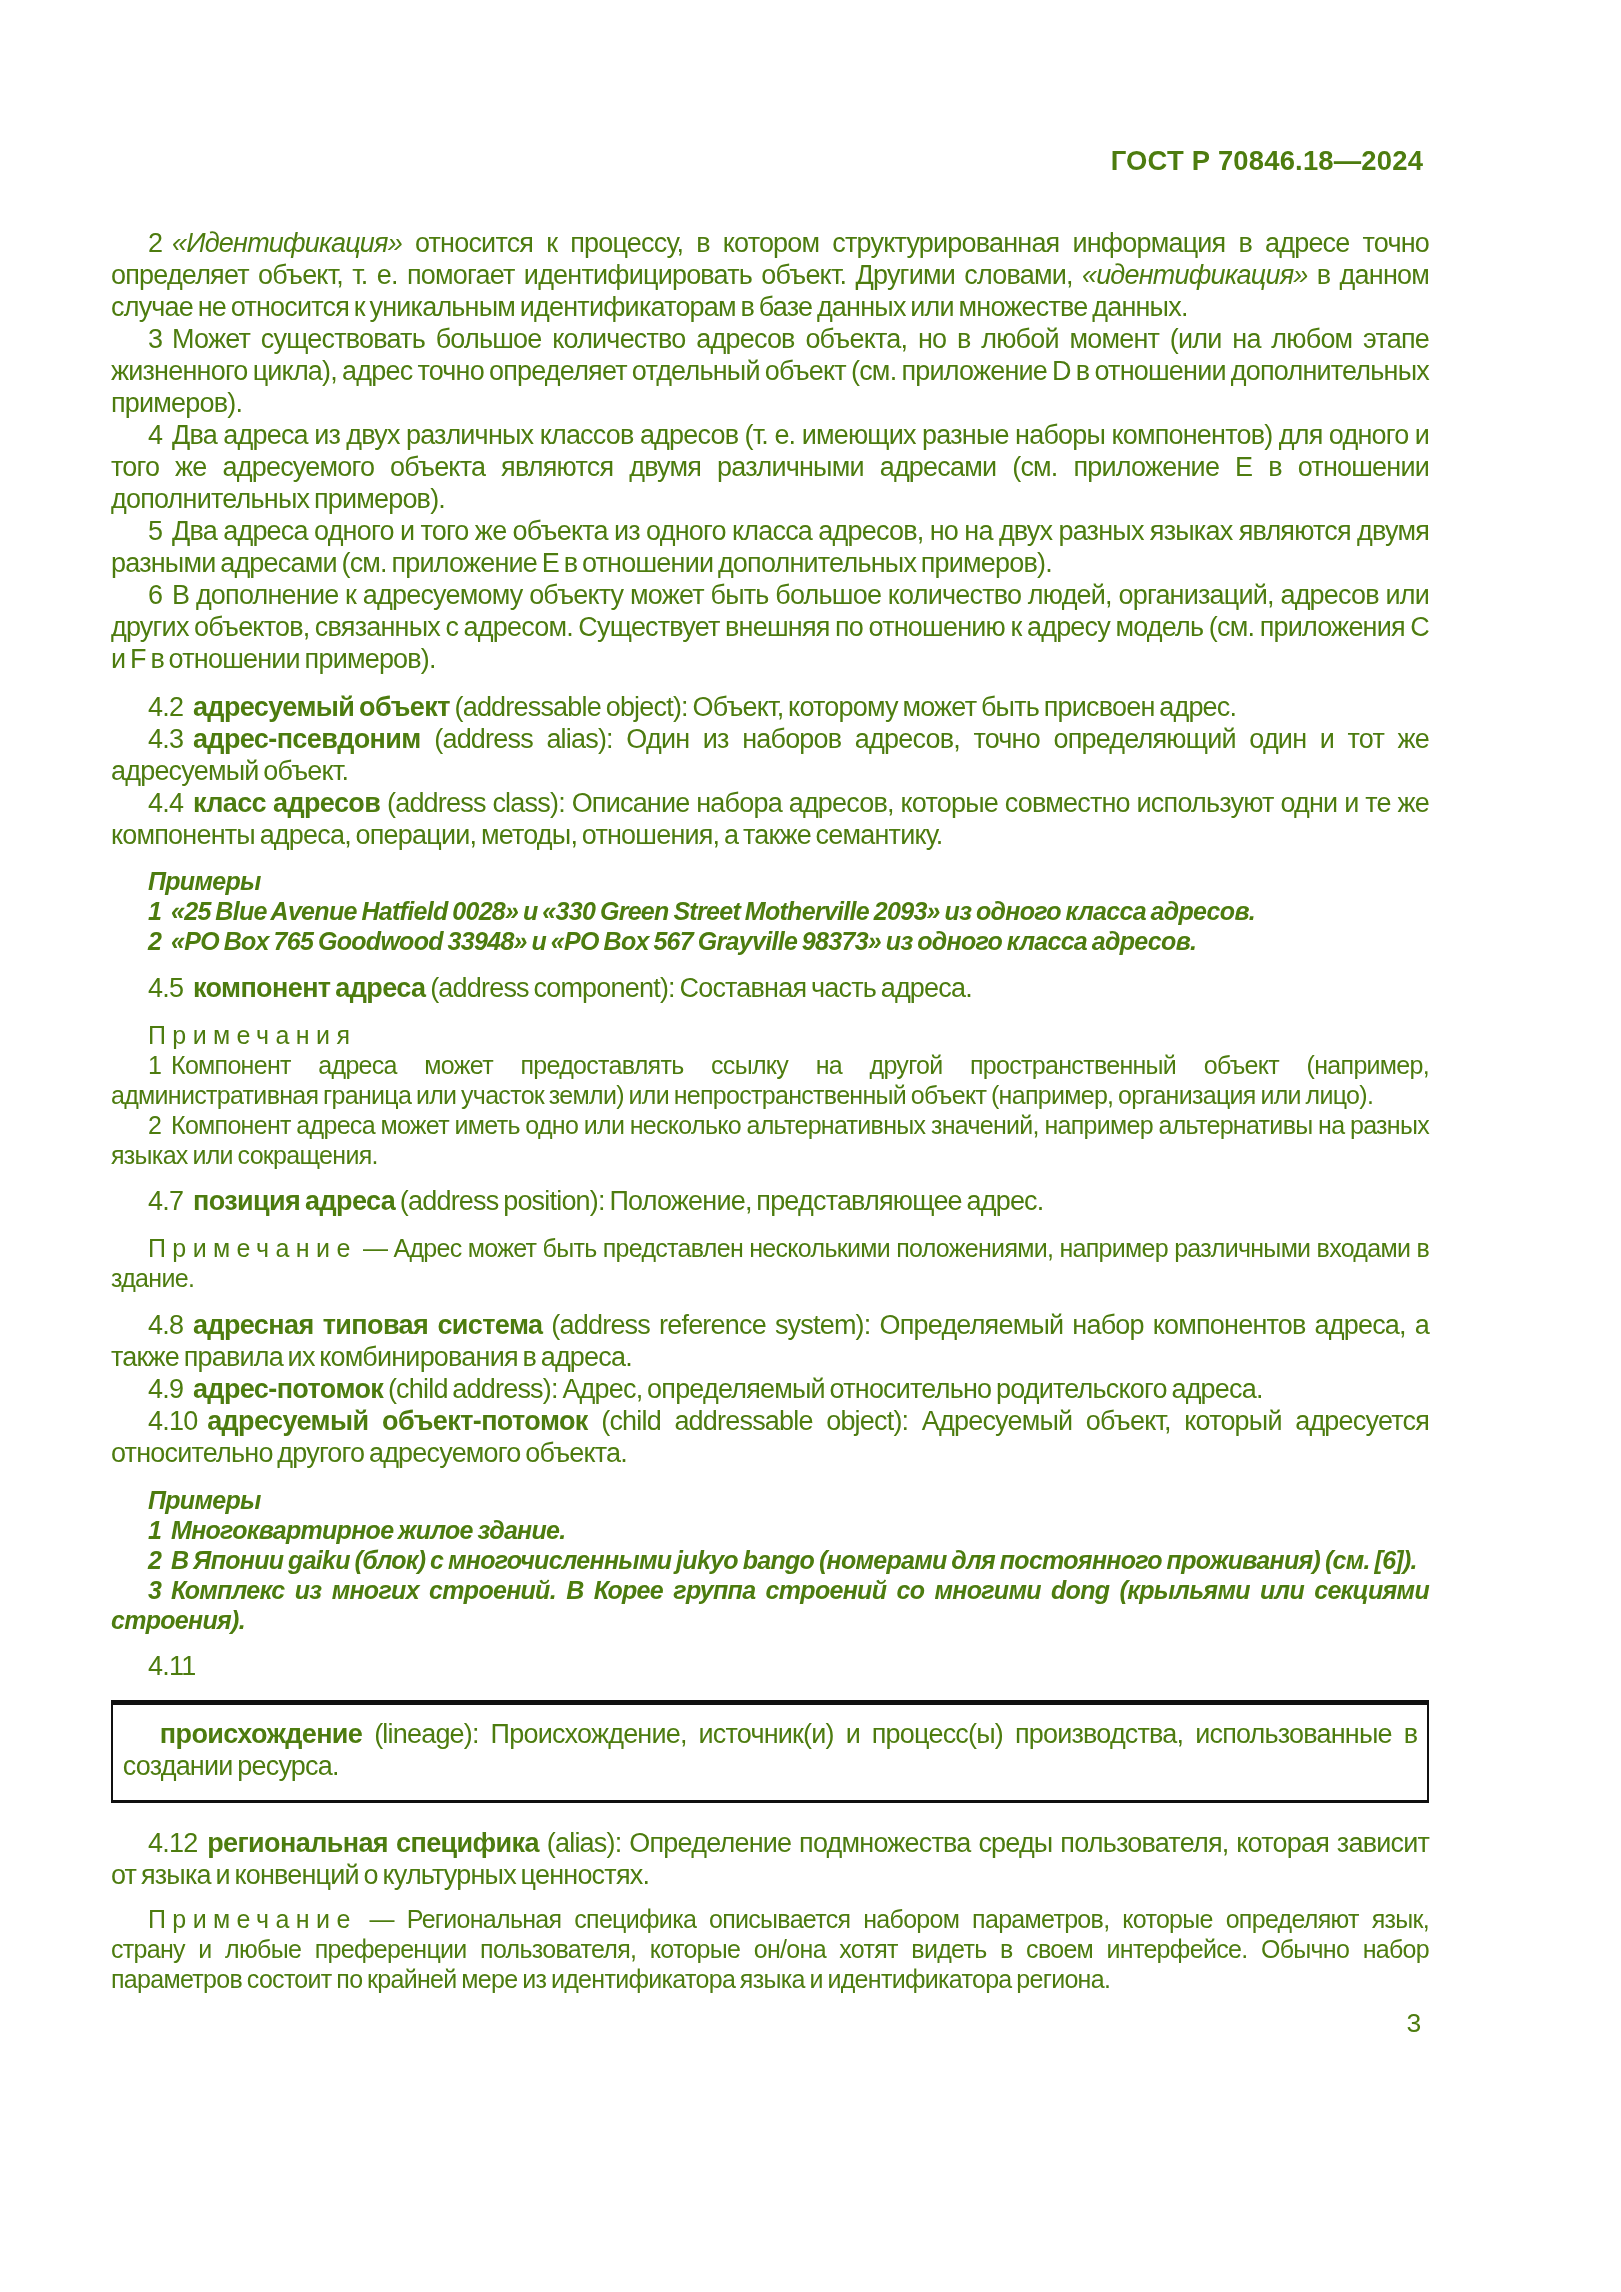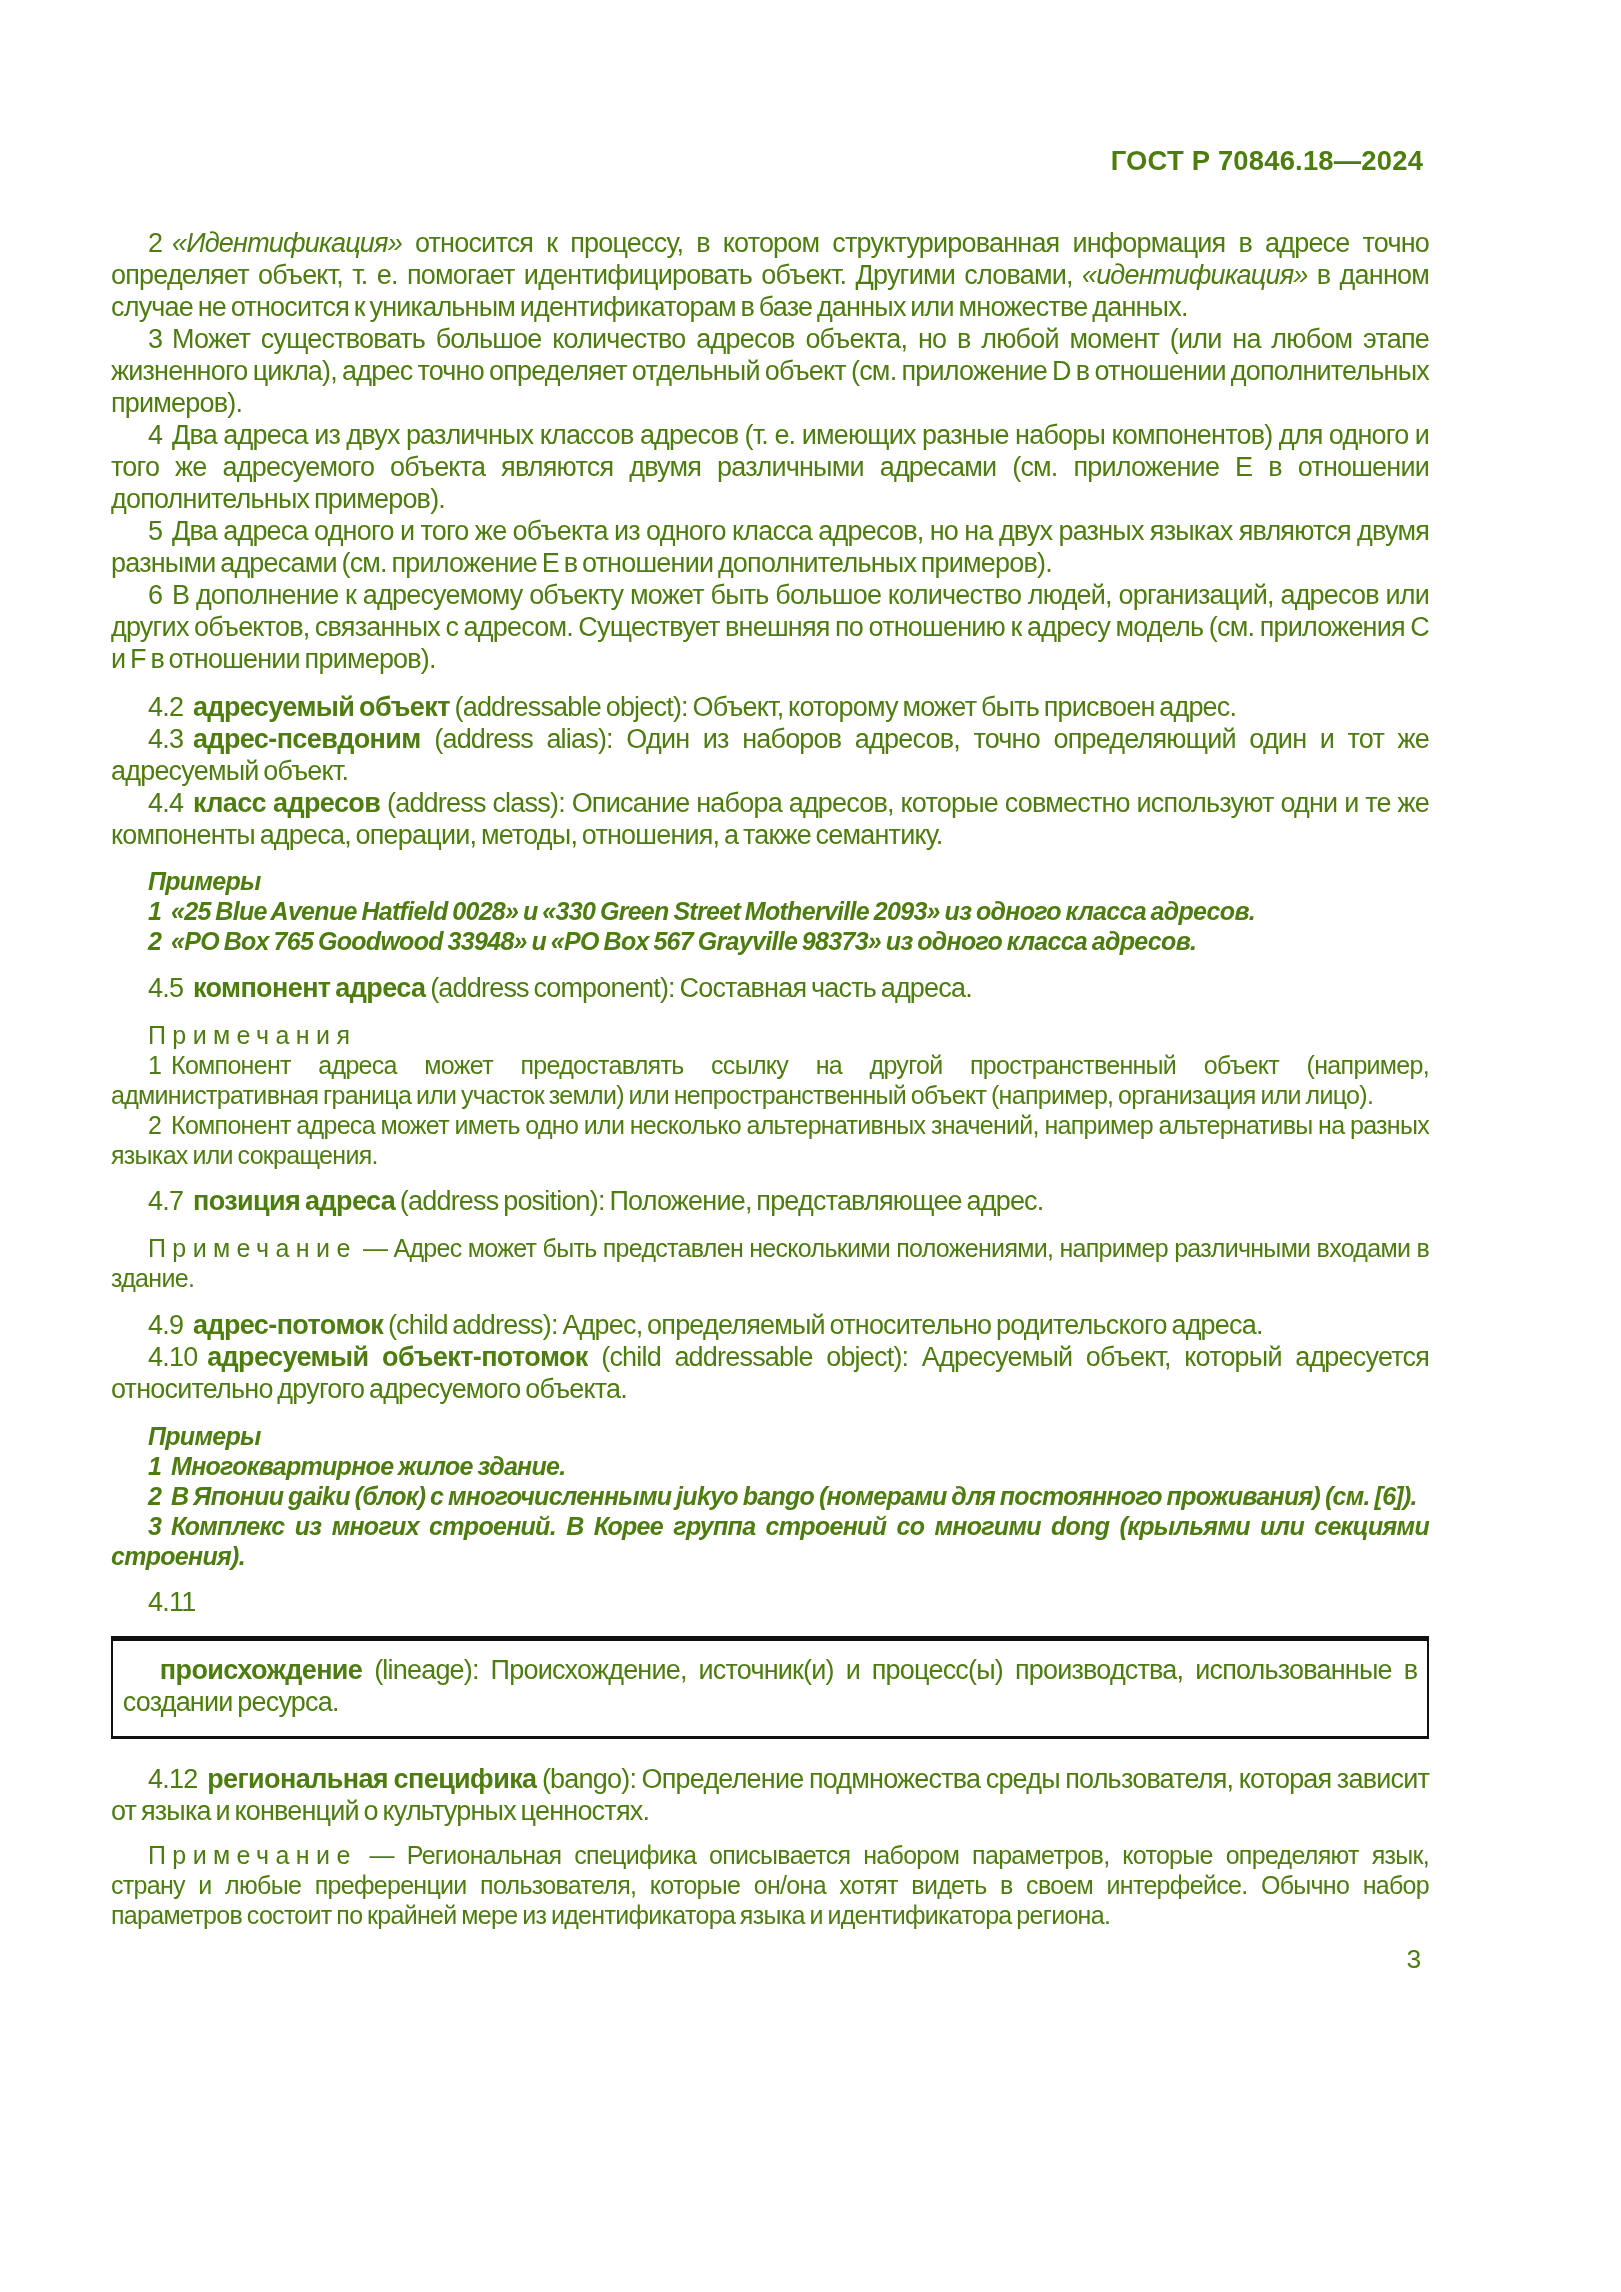--- a/index.html
+++ b/index.html
@@ -133,20 +133,25 @@
     <section class="blk">
       <p class="small-text">
         <span class="spaced">Примечание</span>
         <span>—</span>
         <span>Адрес может быть представлен несколькими положениями, например различными входами в здание.</span>
       </p>
     </section>
 
     <section class="blk">
       <p class="para">
+        <span class="num">4.8</span><b class="term-b">адресная типовая система</b>
+        <span>(address reference system):</span>
+        <span>Определяемый набор компонентов адреса, а также правила их комбинирования в адреса.</span>
+      </p>
+      <p class="para">
         <span class="num">4.9</span><b class="term-b">адрес-потомок</b>
         <span>(child address):</span>
         <span>Адрес, определяемый относительно родительского адреса.</span>
       </p>
       <p class="para">
         <span class="num">4.10</span><b class="term-b">адресуемый объект-потомок</b>
         <span>(child addressable object):</span>
         <span>Адресуемый объект, который адресуется относительно другого адресуемого объекта.</span>
       </p>
     </section>
@@ -166,21 +171,21 @@
       <p class="para">
         <b class="term-b">происхождение</b>
         <span>(lineage):</span>
         <span>Происхождение, источник(и) и процесс(ы) производства, использованные в создании ресурса.</span>
       </p>
     </div>
 
     <section class="t412">
       <p class="para">
         <span class="num">4.12</span><b class="term-b">региональная специфика</b>
-        <span>(bango):</span>
+        <span>(alias):</span>
         <span>Определение подмножества среды пользователя, которая зависит от языка и конвенций о культурных ценностях.</span>
       </p>
     </section>
 
     <section class="note-last">
       <p class="small-text">
         <span class="spaced">Примечание</span>
         <span>—</span>
         <span>Региональная специфика описывается набором параметров, которые определяют язык, страну и любые преференции пользователя, которые он/она хотят видеть в своем интерфейсе. Обычно набор параметров состоит по крайней мере из идентификатора языка и идентификатора региона.</span>
       </p>

